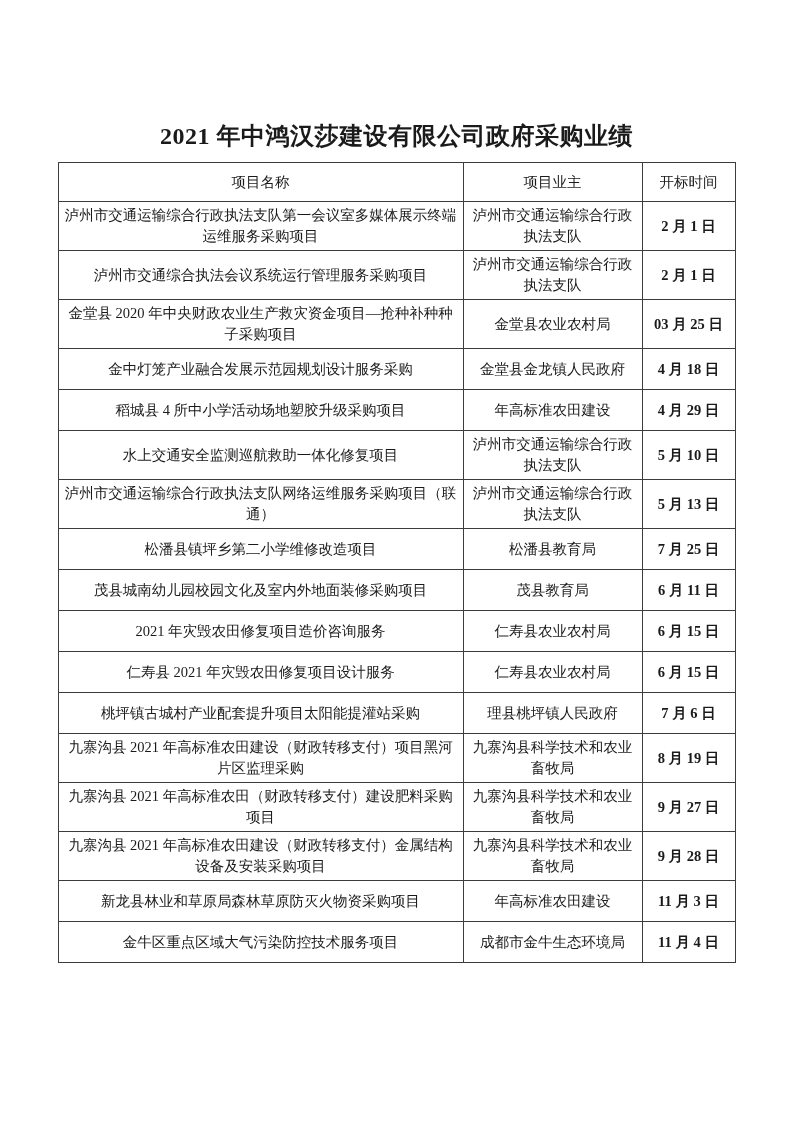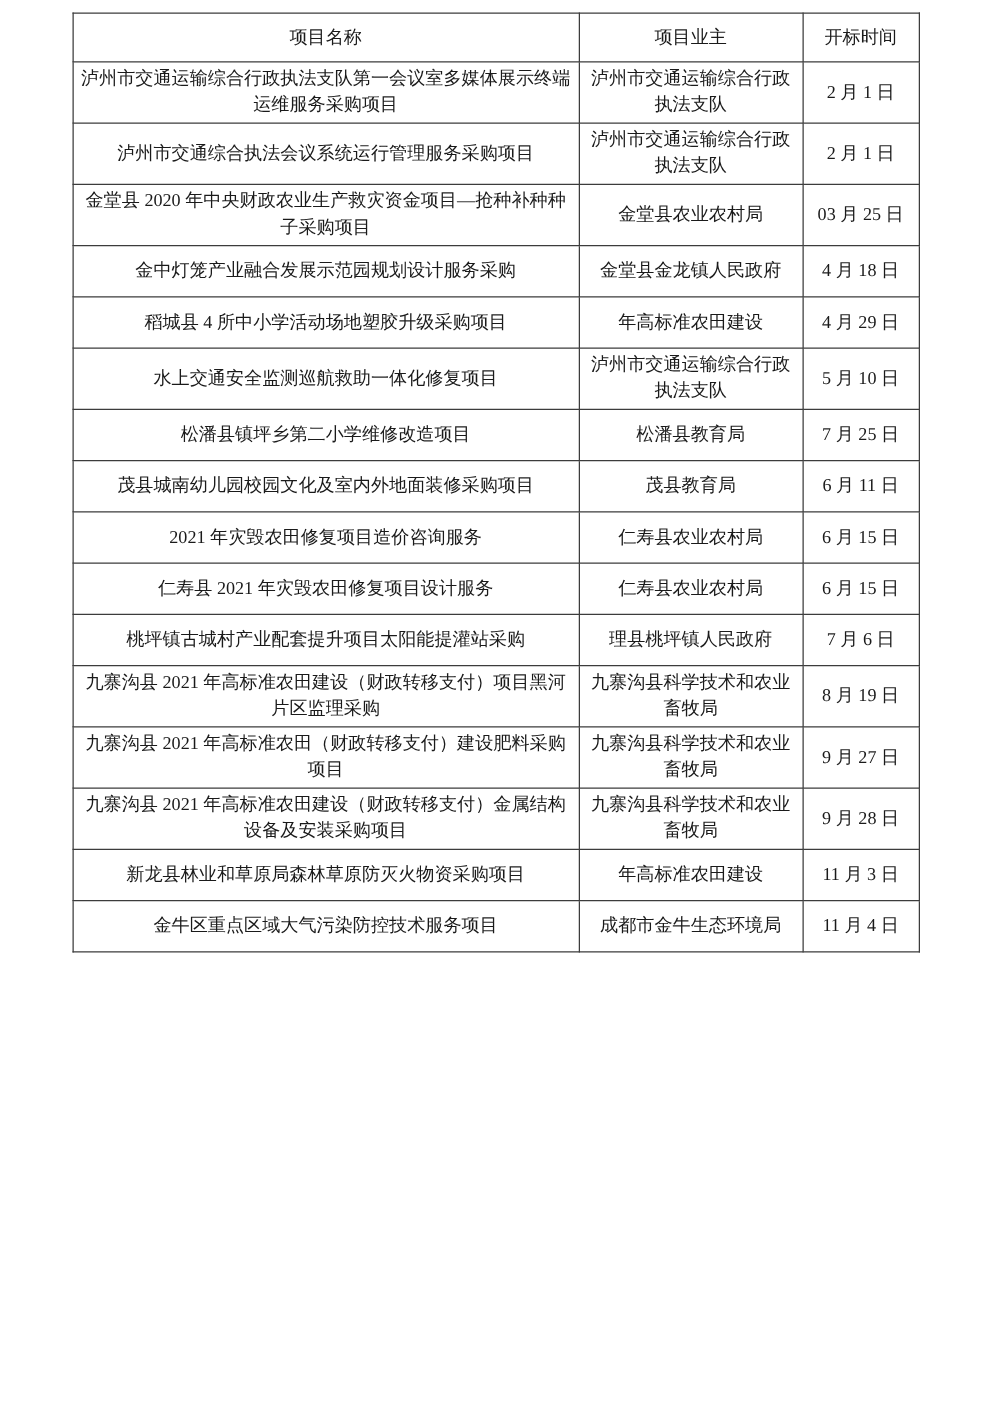--- a/index.html
+++ b/index.html
@@ -47,27 +47,28 @@
   .perf-table th {
     font-weight: normal;
     height: 32px;
   }
   .perf-table td {
     height: 34px;
   }
   .col-name  { width: 392px; }
   .col-owner { width: 166px; }
   .col-date  { width: 80px;  }
-  .cell-date { white-space: nowrap; padding: 3px 2px; }
+  .cell-date { white-space: nowrap; padding: 3px 2px; font-weight: bold; }
 </style>
 </head>
 <body>
 
 <div class="page">
 
+  <h1 class="doc-title">2021 年中鸿汉莎建设有限公司政府采购业绩</h1>
 
   <table class="perf-table">
     <thead>
       <tr>
         <th class="col-name">项目名称</th>
         <th class="col-owner">项目业主</th>
         <th class="col-date">开标时间</th>
       </tr>
     </thead>
     <tbody>
@@ -101,20 +102,25 @@
           <td class="cell-owner">年高标准农田建设</td>
           <td class="cell-date">4 月 29 日</td>
         </tr>
 
         <tr>
           <td class="cell-name">水上交通安全监测巡航救助一体化修复项目</td>
           <td class="cell-owner">泸州市交通运输综合行政执法支队</td>
           <td class="cell-date">5 月 10 日</td>
         </tr>
 
+        <tr>
+          <td class="cell-name">泸州市交通运输综合行政执法支队网络运维服务采购项目（联通）</td>
+          <td class="cell-owner">泸州市交通运输综合行政执法支队</td>
+          <td class="cell-date">5 月 13 日</td>
+        </tr>
 
 
         <tr>
           <td class="cell-name">松潘县镇坪乡第二小学维修改造项目</td>
           <td class="cell-owner">松潘县教育局</td>
           <td class="cell-date">7 月 25 日</td>
         </tr>
 
         <tr>
           <td class="cell-name">茂县城南幼儿园校园文化及室内外地面装修采购项目</td>

